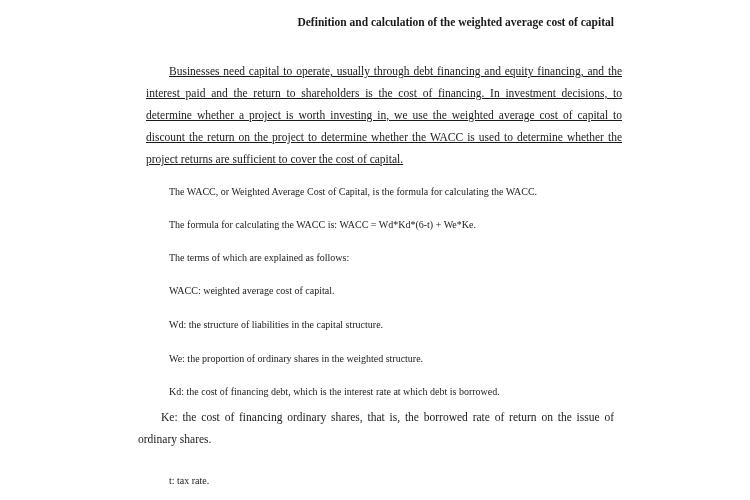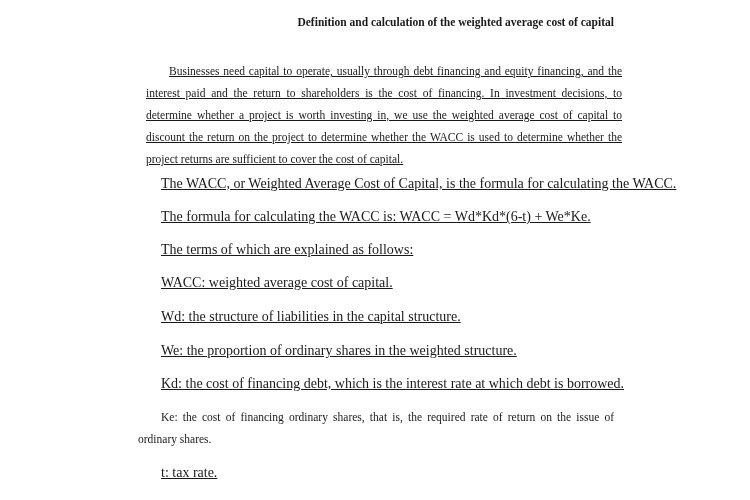--- a/index.html
+++ b/index.html
@@ -39,25 +39,24 @@
       margin: 8px;
       font-size: 11.5px;
       line-height: 22px;
       text-align: justify;
       text-indent: 23px;
       text-decoration: underline;
     }
     .para {
       position: absolute;
       left: 23px;
-      margin: 0;
-      font-size: 14px;
+      margin: 8px;
+      font-size: 10px;
       line-height: 22px;
       white-space: nowrap;
-      text-decoration: underline;
     }
     .para-wrap {
       position: absolute;
       left: 0;
       width: 476px;
       margin: 0;
       font-size: 11.5px;
       line-height: 22px;
       text-align: justify;
       text-indent: 23px;
@@ -78,16 +77,16 @@
   <p class="para" style="top:239px;">The terms of which are explained as follows:</p>
 
   <p class="para" style="top:272px;">WACC: weighted average cost of capital.</p>
 
   <p class="para" style="top:306px;">Wd: the structure of liabilities in the capital structure.</p>
 
   <p class="para" style="top:340px;">We: the proportion of ordinary shares in the weighted structure.</p>
 
   <p class="para" style="top:373px;">Kd: the cost of financing debt, which is the interest rate at which debt is borrowed.</p>
 
-  <p class="para-wrap" style="top:406px;">Ke: the cost of financing ordinary shares, that is, the required rate of return on the issue of ordinary shares.</p>
+  <p class="para-wrap" style="top:406px;">Ke: the cost of financing ordinary shares, that is, the borrowed rate of return on the issue of ordinary shares.</p>
 
   <p class="para" style="top:462px;">t: tax rate.</p>
 </div>
 
 </body></html>

